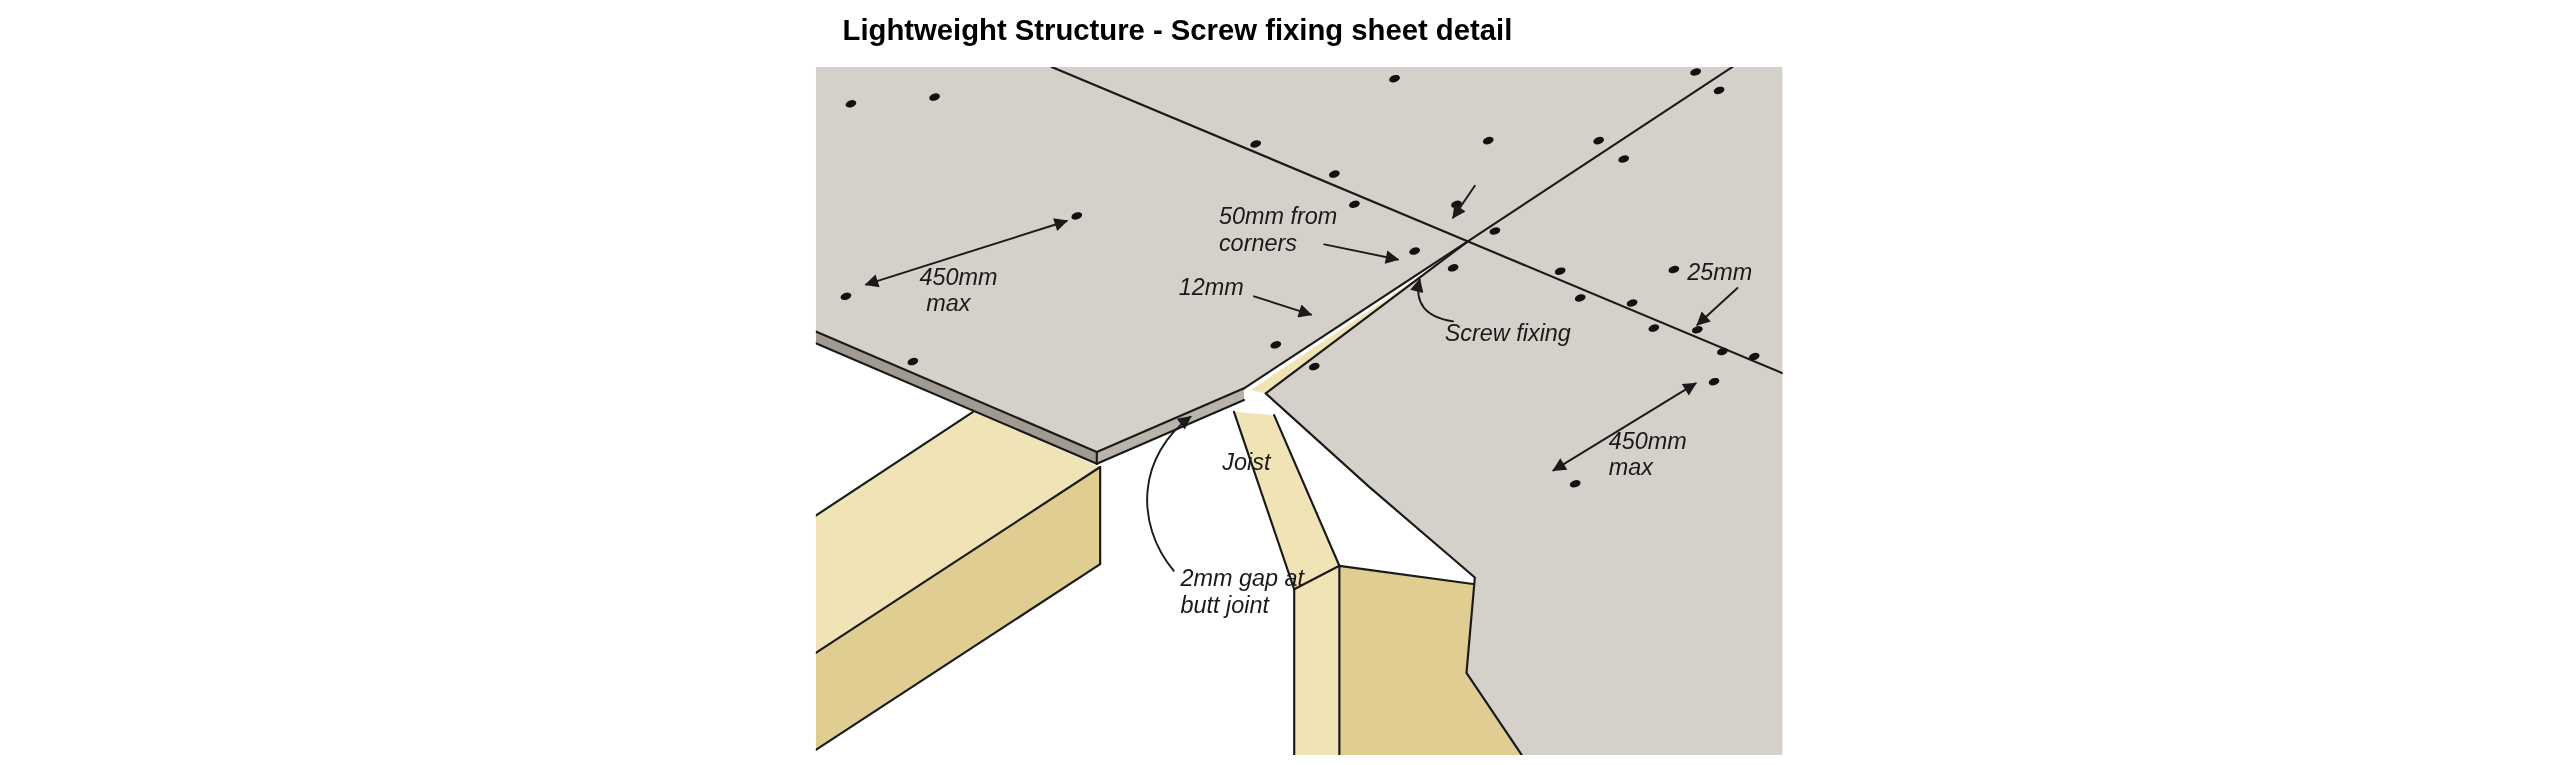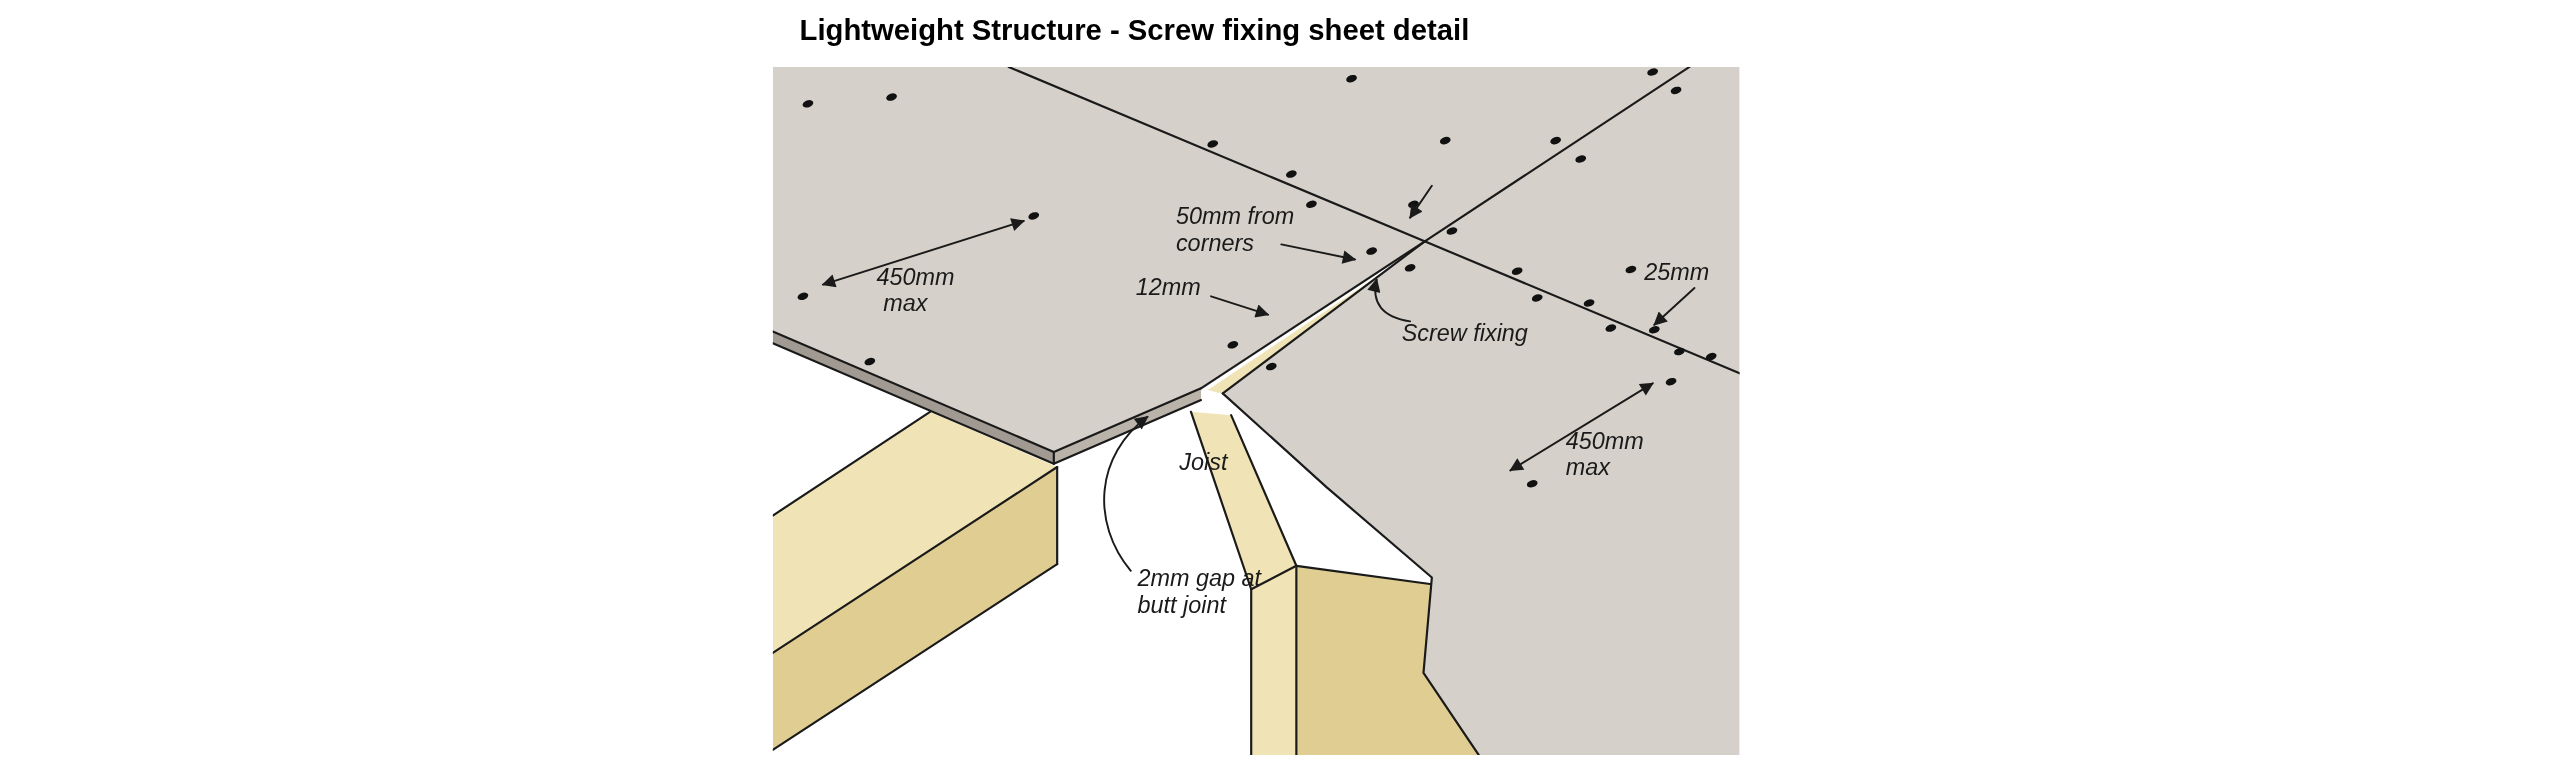--- a/index.html
+++ b/index.html
@@ -1,17 +1,17 @@
 <!DOCTYPE html>
 <html style="--sheet: #d5d1ca; --sheet_edge: #a19a92; --sheet_edge_light: #bab3aa; --joist_light: #f0e4b6; --joist_mid: #dfcd92; --line: #1a1a1a;font-size:13.8px"><head>
 <meta charset="utf-8">
 <style>
   html,body{margin:0;padding:0;background:#ffffff;}
   body{width:2576px;height:765px;font-family:"Liberation Sans",sans-serif;overflow:hidden;}
-  .page{position:relative;width:2060px;height:765px;background:#fff;}
+  .page{position:relative;width:2060px;height:765px;background:#fff;padding-left:43px;}
   svg{display:block;}
   .lbl{font-family:"Liberation Sans",sans-serif;font-style:italic;font-size:14px;fill:var(--line,#1a1a1a);}
   .ttl{font-family:"Liberation Sans",sans-serif;font-weight:bold;font-size:17.5px;fill:#000;}
   .edge{stroke:var(--line,#1a1a1a);stroke-width:1.3;fill:none;stroke-linejoin:round;stroke-linecap:round;}
   .dim{stroke:var(--line,#1a1a1a);stroke-width:1.15;fill:none;stroke-linecap:round;}
   .screw{fill:#111;}
 </style>
 </head>
 <body>
 

